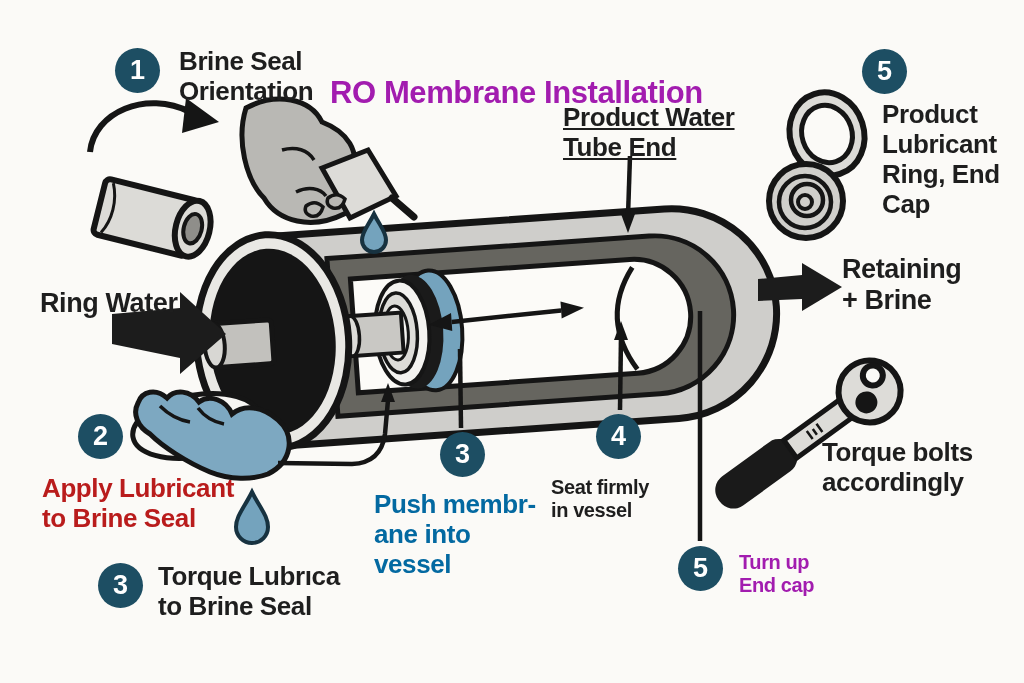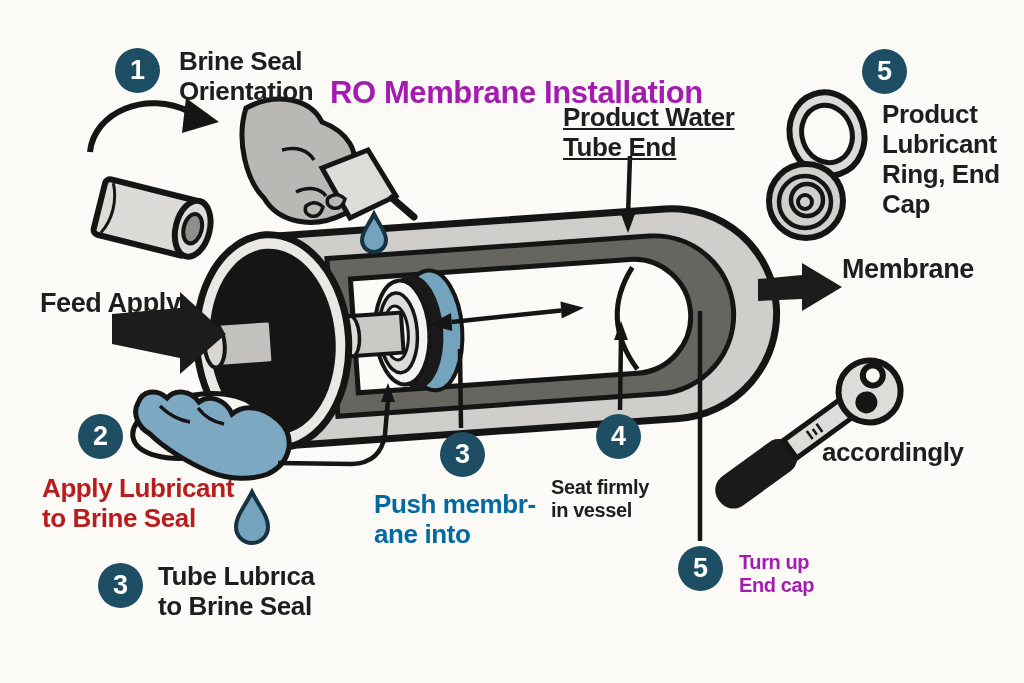--- a/index.html
+++ b/index.html
@@ -144,63 +144,66 @@
   <div class="badge" style="left: 862px; top: 49px; background: rgb(29, 78, 99); color: rgb(255, 255, 255);">
     <span>5</span>
     </div>
   <div class="lbl fs26" style="left: 882px; top: 99px; color: rgb(30, 30, 30);">
     <span>Product</span>
     <span>Lubricant</span>
     <span>Ring, End</span>
     <span>Cap</span>
     </div>
 
-  <div class="lbl fs27" style="left: 40px; top: 288px; color: rgb(30, 30, 30);">Feed Apply</div>
+  <div class="lbl fs27" style="left: 40px; top: 288px; color: rgb(30, 30, 30);">Ring Water</div>
 
   <div class="lbl fs27" style="left: 842px; top: 254px; color: rgb(30, 30, 30);">
-    <span>Membrane</span>
+    <span>Retaining</span>
+    <span>+ Brine</span>
     </div>
 
   <div class="badge" style="left: 78px; top: 414px; background: rgb(29, 78, 99); color: rgb(255, 255, 255);">
     <span>2</span>
     </div>
   <div class="lbl fs26" style="left: 42px; top: 473px; color: #b91c1c;">
     <span>Apply Lubricant</span>
     <span>to Brine Seal</span>
     </div>
 
   <div class="badge" style="left: 98px; top: 563px; background: rgb(29, 78, 99); color: rgb(255, 255, 255);">
     <span>3</span>
     </div>
   <div class="lbl fs26" style="left: 158px; top: 561px; color: rgb(30, 30, 30);">
-    <span>Tube Lubrıca</span>
+    <span>Torque Lubrıca</span>
     <span>to Brine Seal</span>
     </div>
 
   <div class="badge" style="left: 440px; top: 432px; background: rgb(29, 78, 99); color: rgb(255, 255, 255);">
     <span>3</span>
     </div>
   <div class="lbl fs26" style="left: 374px; top: 489px; color: #0369a1;">
     <span>Push membr-</span>
     <span>ane into</span>
+    <span>vessel</span>
     </div>
 
   <div class="badge" style="left: 596px; top: 414px; background: rgb(29, 78, 99); color: rgb(255, 255, 255);">
     <span>4</span>
     </div>
   <div class="lbl fs25" style="left: 551px; top: 476px; color: rgb(30, 30, 30);">
     <span>Seat firmly</span>
     <span>in vessel</span>
     </div>
 
   <div class="badge" style="left: 678px; top: 546px; background: rgb(29, 78, 99); color: rgb(255, 255, 255);">
     <span>5</span>
     </div>
   <div class="lbl fs25" style="left: 739px; top: 551px; color: #a21caf;">
     <span>Turn up</span>
     <span>End cap</span>
     </div>
 
   <div class="lbl fs26" style="left: 822px; top: 437px; color: rgb(30, 30, 30);">
+    <span>Torque bolts</span>
     <span>accordingly</span>
     </div>
 
 </div>
 
 </body></html>

